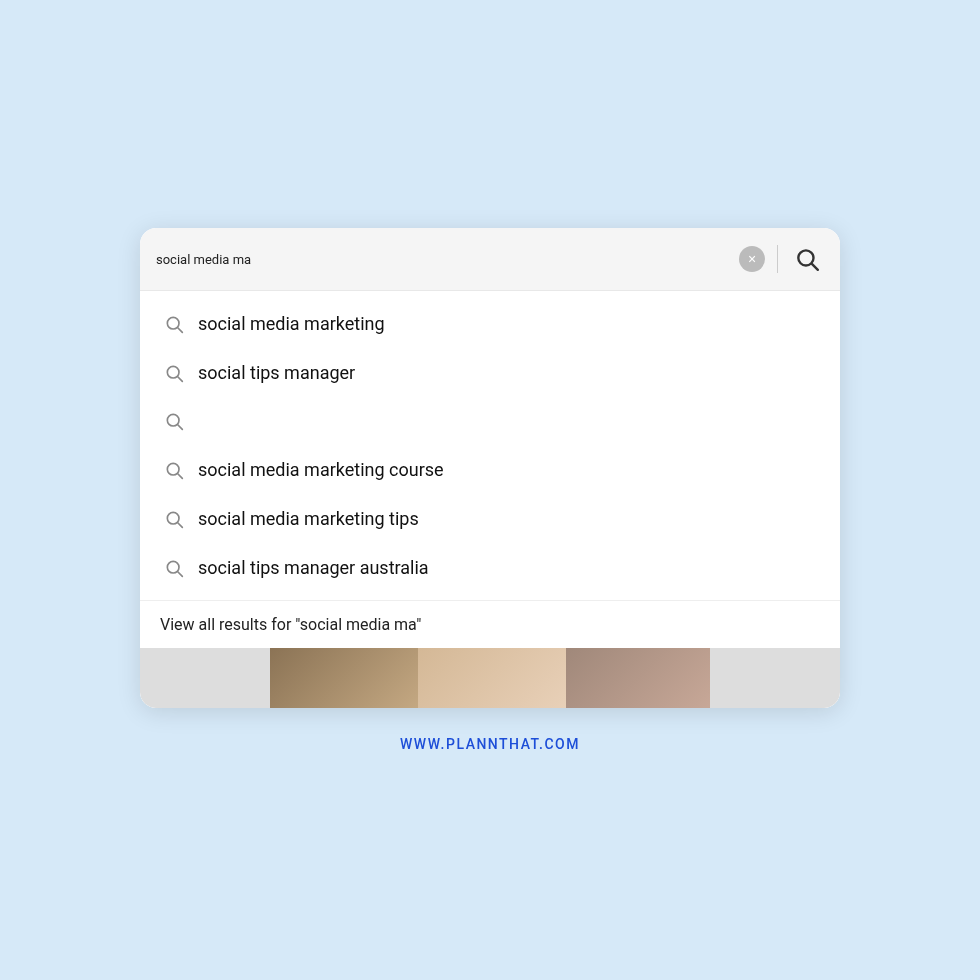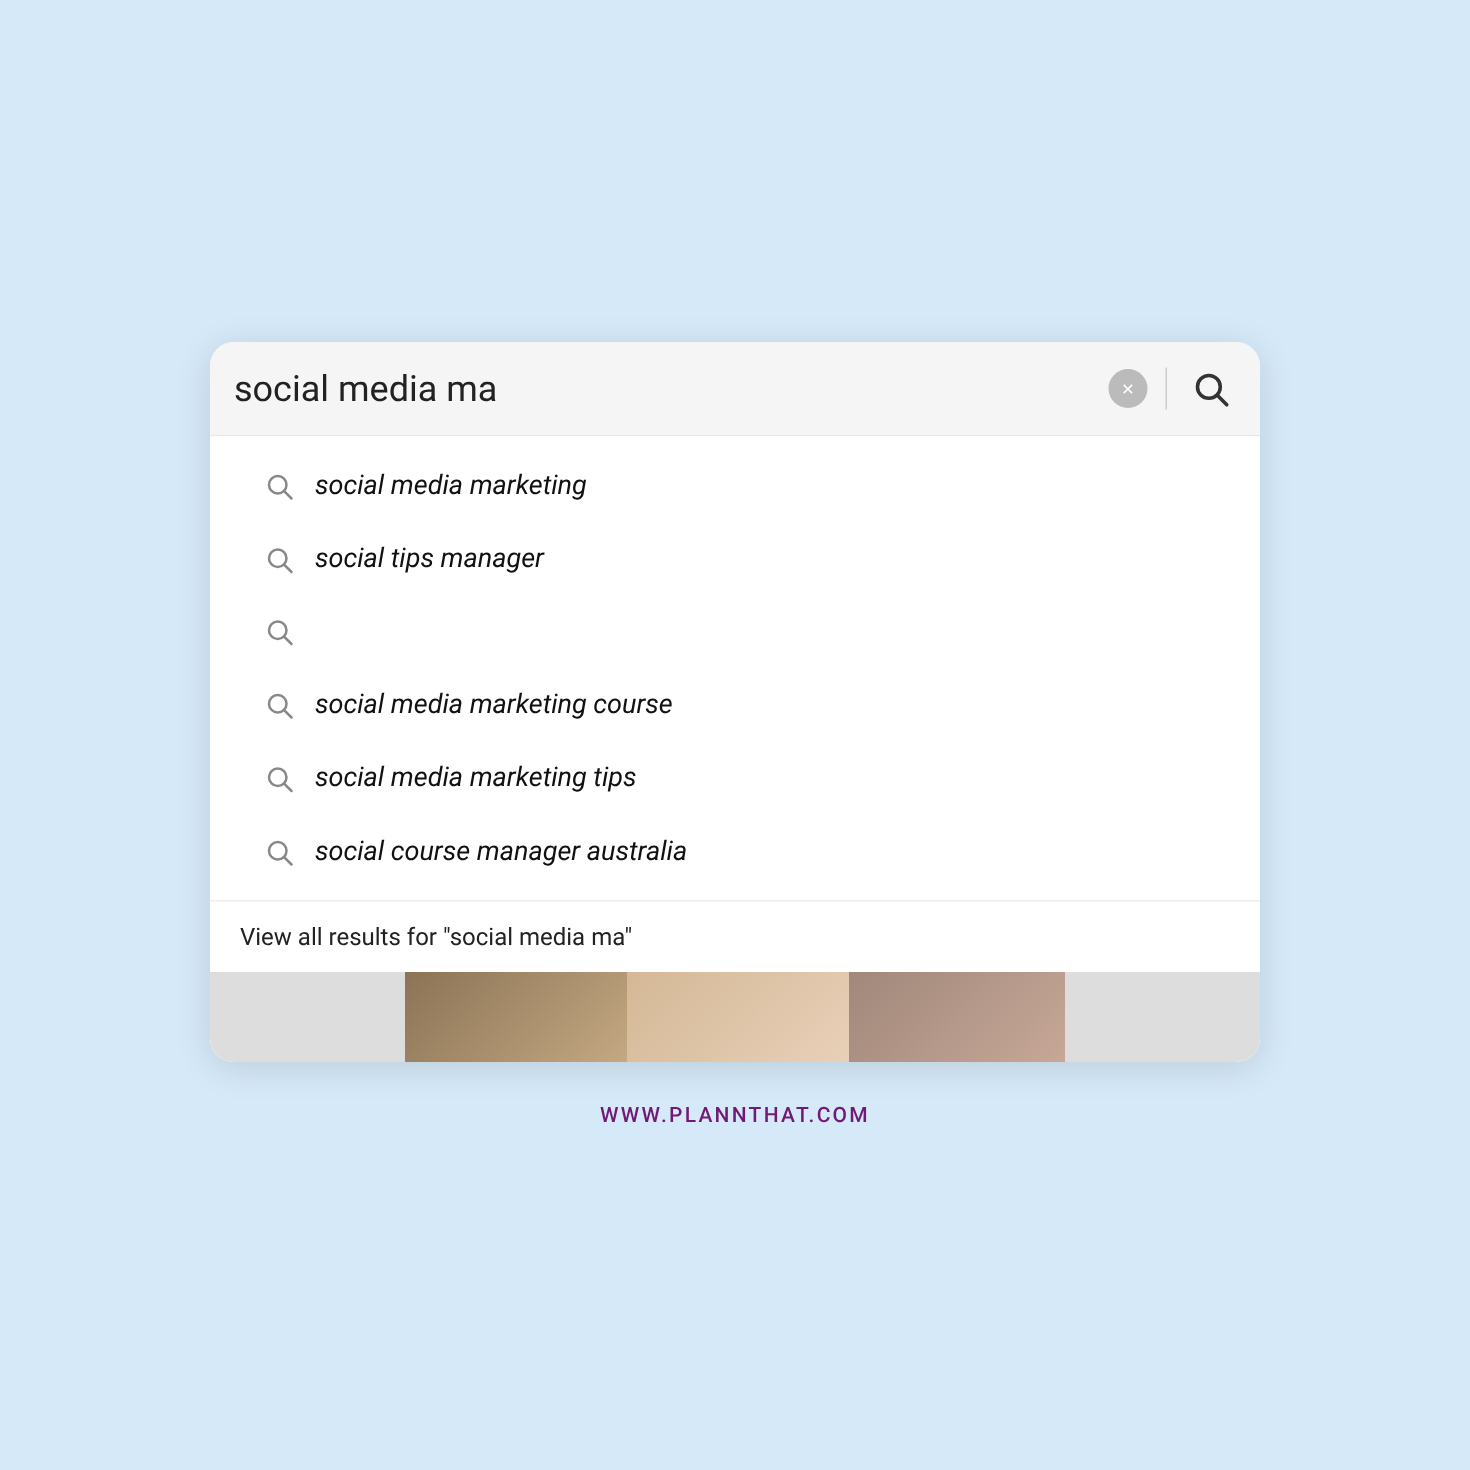--- a/index.html
+++ b/index.html
@@ -41,21 +41,21 @@
       background: #f5f5f5;
       border-radius: 16px 16px 0 0;
       gap: 8px;
       border-bottom: 1px solid #e8e8e8;
     }
 
     .search-input-field {
       flex: 1;
       border: none;
       background: transparent;
-      font-size: 24px;
+      font-size: 13px;
       color: #222;
       outline: none;
       font-family: inherit;
     }
 
     .clear-btn {
       width: 26px;
       height: 26px;
       border-radius: 50%;
       background: #bbb;
@@ -91,22 +91,21 @@
       width: 26px;
       height: 26px;
       stroke: #333;
       fill: none;
       stroke-width: 2.2;
       stroke-linecap: round;
     }
 
     .suggestions-list {
       background: #fff;
-      padding: 8px 16px;
-      font-style: italic;
+      padding: 8px 4px;
     }
 
     .suggestion-item {
       display: flex;
       align-items: center;
       padding: 14px 20px;
       cursor: pointer;
       gap: 14px;
       transition: background 0.15s;
     }
@@ -180,21 +179,21 @@
     }
 
     .preview-face.face3 {
       background: linear-gradient(135deg, #a0887a 0%, #c8a898 100%);
     }
 
     .footer-url {
       margin-top: 28px;
       font-size: 14px;
       letter-spacing: 1.5px;
-      color: #701a75;
+      color: #1d4ed8;
       font-weight: 500;
       text-transform: uppercase;
     }
   </style>
 </head>
 <body>
 
 <div class="main-container">
 
   <div class="search-widget">
@@ -258,21 +257,21 @@
       </span>
       <span class="suggestion-text">social media marketing tips</span>
     </div>
         <div class="suggestion-item">
       <span class="suggestion-icon">
         <svg viewBox="0 0 24 24">
           <circle cx="11" cy="11" r="7"></circle>
           <line x1="16.5" y1="16.5" x2="22" y2="22"></line>
         </svg>
       </span>
-      <span class="suggestion-text">social course manager australia</span>
+      <span class="suggestion-text">social tips manager australia</span>
     </div>
       </div>
 
     <div class="view-all-row">
       <span class="view-all-text">View all results for "social media ma"</span>
     </div>
 
     <div class="preview-strip">
       <div class="preview-strip-inner">
         <div class="preview-face face1"></div>

